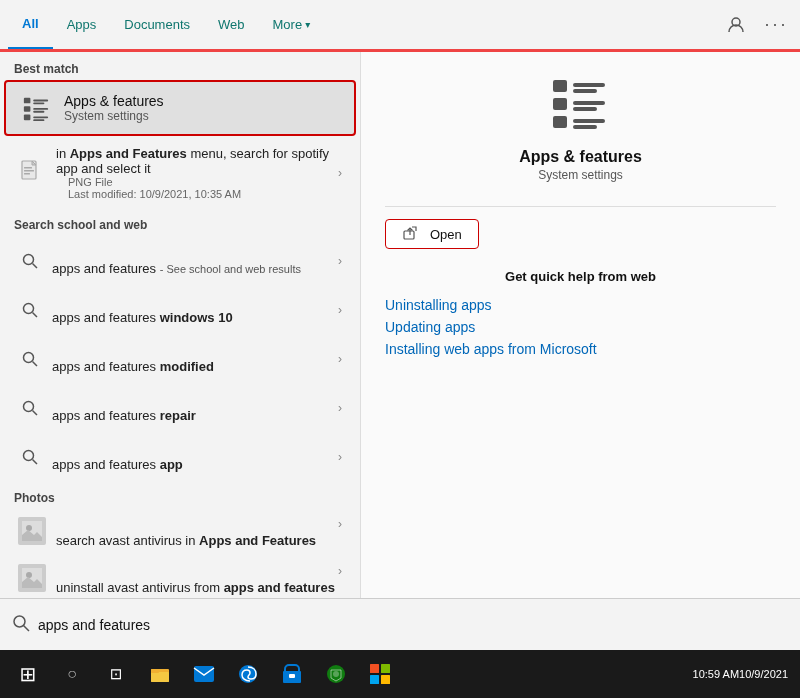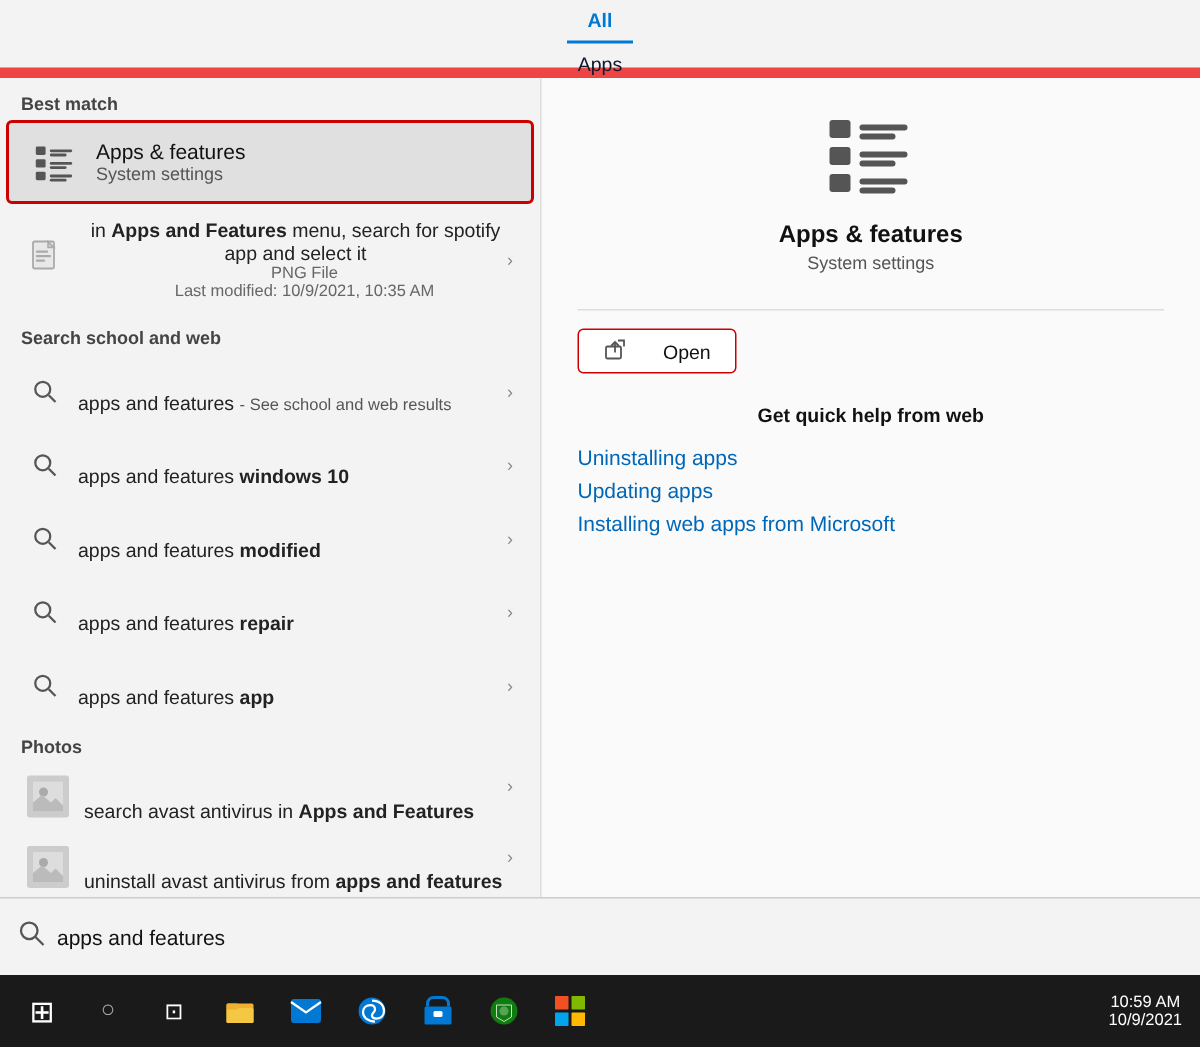--- a/index.html
+++ b/index.html
@@ -5,27 +5,26 @@
     * { margin: 0; padding: 0; box-sizing: border-box; }
     body { width: 800px; height: 698px; font-family: 'Segoe UI', Arial, sans-serif; background: #2d2d2d; overflow: hidden; display: flex; flex-direction: column; }
 
     
     .top-nav {
       display: flex;
       align-items: center;
       background: #f3f3f3;
       height: 52px;
       padding: 0 8px;
-      border-bottom: 7px solid #ef4444;
-      flex-direction: column;
+      border-bottom: 3px solid #ef4444;
     }
     .nav-tab {
       padding: 6px 14px;
       font-size: 13px;
-      color: #0f172a;
+      color: #0f766e;
       cursor: pointer;
       height: 100%;
       display: flex;
       align-items: center;
     }
     .nav-tab.active {
       border-bottom: 2px solid #0078d4;
       color: #0078d4;
       font-weight: 600;
     }
@@ -91,21 +90,20 @@
     }
 
     
     .file-result-item {
       display: flex;
       align-items: center;
       padding: 8px 14px;
       cursor: pointer;
       border-radius: 4px;
       margin: 0 4px;
-      text-align: center;
     }
     .file-icon { width: 28px; height: 28px; margin-right: 10px; flex-shrink: 0; display: flex; align-items: center; justify-content: center; }
     .file-info { flex: 1; }
     .file-title { font-size: 13px; color: #222; }
     .file-title strong { font-weight: 700; }
     .file-meta { font-size: 11px; color: #666; padding-left: 12px; }
     .chevron { color: #888; font-size: 12px; }
 
     
     .search-result-item {
@@ -171,21 +169,21 @@
 
     .detail-divider {
       border: none;
       border-top: 1px solid #ddd;
       margin: 8px 0 12px 0;
     }
 
     .open-btn {
       display: flex;
       align-items: center;
-      gap: 24px;
+      gap: 12px;
       background: white;
       border: 1px solid #cc0000;
       padding: 6px 16px;
       border-radius: 4px;
       cursor: pointer;
       font-size: 13px;
       color: #111;
       width: fit-content;
       margin-bottom: 20px;
     }
@@ -518,17 +516,17 @@
   </div>
   <div class="taskbar-btn">
     <svg width="22" height="22" viewBox="0 0 22 22" fill="none">
       <rect x="1" y="1" width="9" height="9" fill="#f25022" rx="0.5"></rect>
       <rect x="12" y="1" width="9" height="9" fill="#7fba00" rx="0.5"></rect>
       <rect x="1" y="12" width="9" height="9" fill="#00a4ef" rx="0.5"></rect>
       <rect x="12" y="12" width="9" height="9" fill="#ffb900" rx="0.5"></rect>
     </svg>
   </div>
   <div style="flex:1;"></div>
-  <div class="taskbar-btn" style="font-size:11px; flex-direction:column; color:white; width:auto; padding:0 4px;">
+  <div class="taskbar-btn" style="font-size:11px; flex-direction:row; color:white; width:auto; padding:0 4px;">
     <span>10:59 AM</span>
     <span>10/9/2021</span>
   </div>
 </div>
 
 </body></html>

